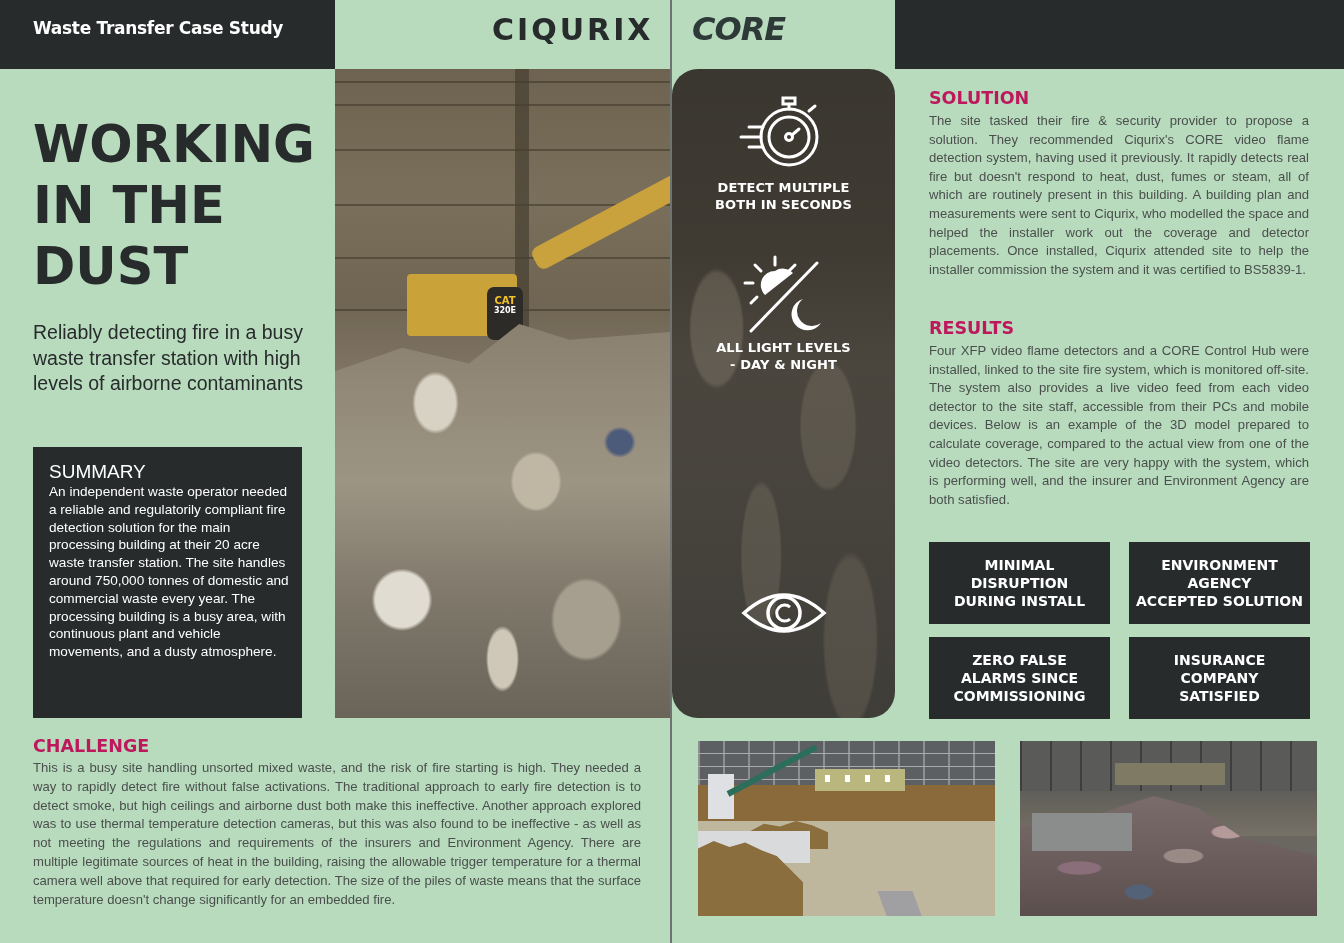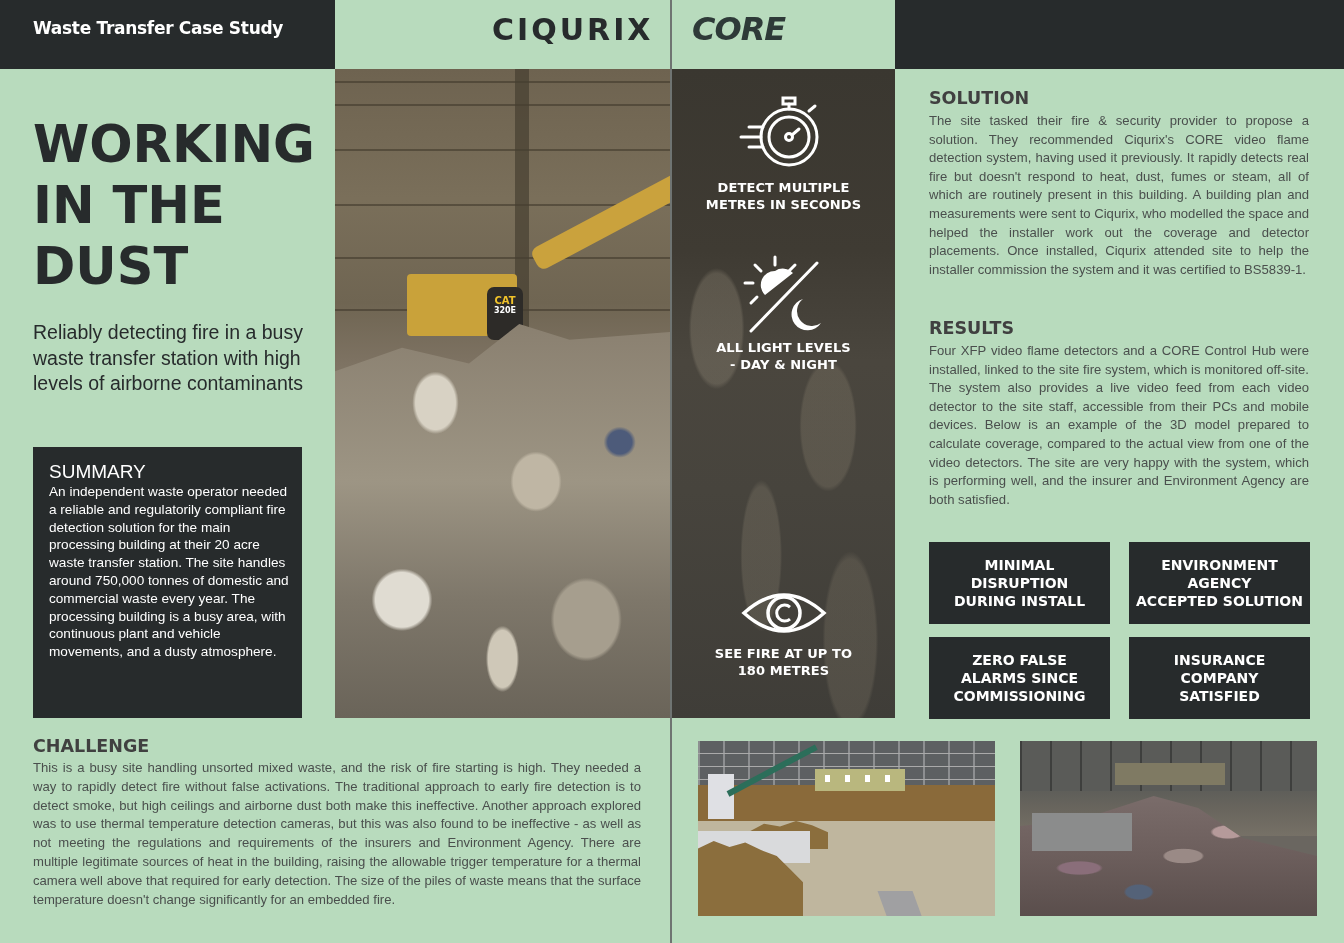--- a/index.html
+++ b/index.html
@@ -48,34 +48,35 @@
       radial-gradient(ellipse at 50% 85%, #cfc8b8 0 6%, transparent 7%),
       radial-gradient(ellipse at 85% 30%, #4d5b7a 0 3%, transparent 4%),
       linear-gradient(180deg, #8a8070 0%, #9d9584 40%, #7e776a 70%, #6a6459 100%);
     clip-path: polygon(0 12%, 20% 6%, 40% 10%, 55% 0%, 70% 4%, 100% 2%, 100% 100%, 0 100%);
   }
 
   
   .features { left: 672px; top: 69px; width: 223px; height: 649px; overflow: hidden;
     background:
       linear-gradient(180deg, #3a3730 0%, #3f3b33 28%, #4a463e 45%, #47443d 65%, #3f3d38 100%);
+    border-radius: 26px;
   }
   .features::after { content: ""; position: absolute; inset: 0;
     background:
       radial-gradient(ellipse at 20% 40%, rgba(170,160,140,0.25) 0 10%, transparent 11%),
       radial-gradient(ellipse at 70% 55%, rgba(150,140,120,0.25) 0 12%, transparent 13%),
       radial-gradient(ellipse at 40% 75%, rgba(160,150,130,0.22) 0 10%, transparent 11%),
       radial-gradient(ellipse at 80% 88%, rgba(150,140,120,0.22) 0 10%, transparent 11%);
     pointer-events: none; }
   .feature { position: absolute; left: 0; width: 223px; text-align: center; color: #fff; z-index: 2; }
   .feature svg { display: block; margin: 0 auto; }
   .feature-label { font-size: 13px; font-weight: bold; line-height: 17px; margin-top: 6px; letter-spacing: 0.1px; font-family: "DejaVu Sans", sans-serif; }
 
   
-  .sec-h { font-size: 17.5px; font-weight: bold; color: #404040; font-family: "DejaVu Sans", sans-serif; }
+  .sec-h { font-size: 17.5px; font-weight: bold; color: #be185d; font-family: "DejaVu Sans", sans-serif; }
   .sec-p { font-size: 13.1px; line-height: 18.6px; color: #4a4f4d; text-align: justify; font-family: "Liberation Sans", sans-serif; }
   .solution-h { left: 929px; top: 88px; }
   .solution-p { left: 929px; top: 112px; width: 380px; }
   .results-h { left: 929px; top: 318px; }
   .results-p { left: 929px; top: 342px; width: 380px; }
 
   .badge { position: absolute; width: 181px; height: 82px; background: #272b2c; color: #fff;
     display: flex; align-items: center; justify-content: center; text-align: center;
     font-size: 14px; font-weight: bold; line-height: 18px; font-family: "DejaVu Sans", sans-serif; padding: 0 6px; }
 
@@ -168,21 +169,21 @@
         <line x1="70" y1="16" x2="76" y2="11"></line>
         <circle cx="50" cy="42" r="3.5"></circle>
         <line x1="53" y1="40" x2="60" y2="34"></line>
         <line x1="2" y1="42" x2="22" y2="42"></line>
         <line x1="10" y1="32" x2="24" y2="32"></line>
         <line x1="10" y1="52" x2="24" y2="52"></line>
       </g>
     </svg>
     <div class="feature-label">
       <div>DETECT MULTIPLE</div>
-      <div>METRES IN SECONDS</div>
+      <div>BOTH IN SECONDS</div>
     </div>
   </div>
 
   <div class="feature" style="top:186px">
     <svg width="86" height="78" viewBox="0 0 86 78">
       <g stroke="#fff" stroke-width="3" stroke-linecap="round" fill="none">
         <line x1="34" y1="2" x2="34" y2="10"></line>
         <line x1="14" y1="10" x2="20" y2="16"></line>
         <line x1="54" y1="10" x2="48" y2="16"></line>
         <line x1="4" y1="28" x2="12" y2="28"></line>
@@ -200,24 +201,20 @@
 
 
   <div class="feature" style="top:518px">
     <svg width="86" height="52" viewBox="0 0 86 52">
       <g fill="none" stroke="#fff" stroke-width="3.5">
         <path d="M3 26 Q43 -10 83 26 Q43 62 3 26 Z"></path>
         <circle cx="43" cy="26" r="16"></circle>
         <path d="M49 20 A8 8 0 1 0 49 32" stroke-width="3"></path>
       </g>
     </svg>
-    <div class="feature-label">
-      <div>SEE FIRE AT UP TO</div>
-      <div>180 METRES</div>
-    </div>
   </div>
 </div>
 
 <div class="abs divider"></div>
 
 <div class="abs sec-h solution-h">SOLUTION</div>
 <div class="abs sec-p solution-p">The site tasked their fire &amp; security provider to propose a solution.  They recommended Ciqurix's CORE video flame detection system, having used it previously.  It rapidly detects real fire but doesn't respond to heat, dust, fumes or steam, all of which are routinely present in this building.  A building plan and measurements were sent to Ciqurix, who modelled the space and helped the installer work out the coverage and detector placements.  Once installed, Ciqurix attended site to help the installer commission the system and it was certified to BS5839-1.</div>
 
 <div class="abs sec-h results-h">RESULTS</div>
 <div class="abs sec-p results-p">Four XFP video flame detectors and a CORE Control Hub were installed, linked to the site fire system, which is monitored off-site.  The system also provides a live video feed from each video detector to the site staff, accessible from their PCs and mobile devices. Below is an example of the 3D model prepared to calculate coverage, compared to the actual view from one of the video detectors.  The site are very happy with the system, which is performing well, and the insurer and Environment Agency are both satisfied.</div>

